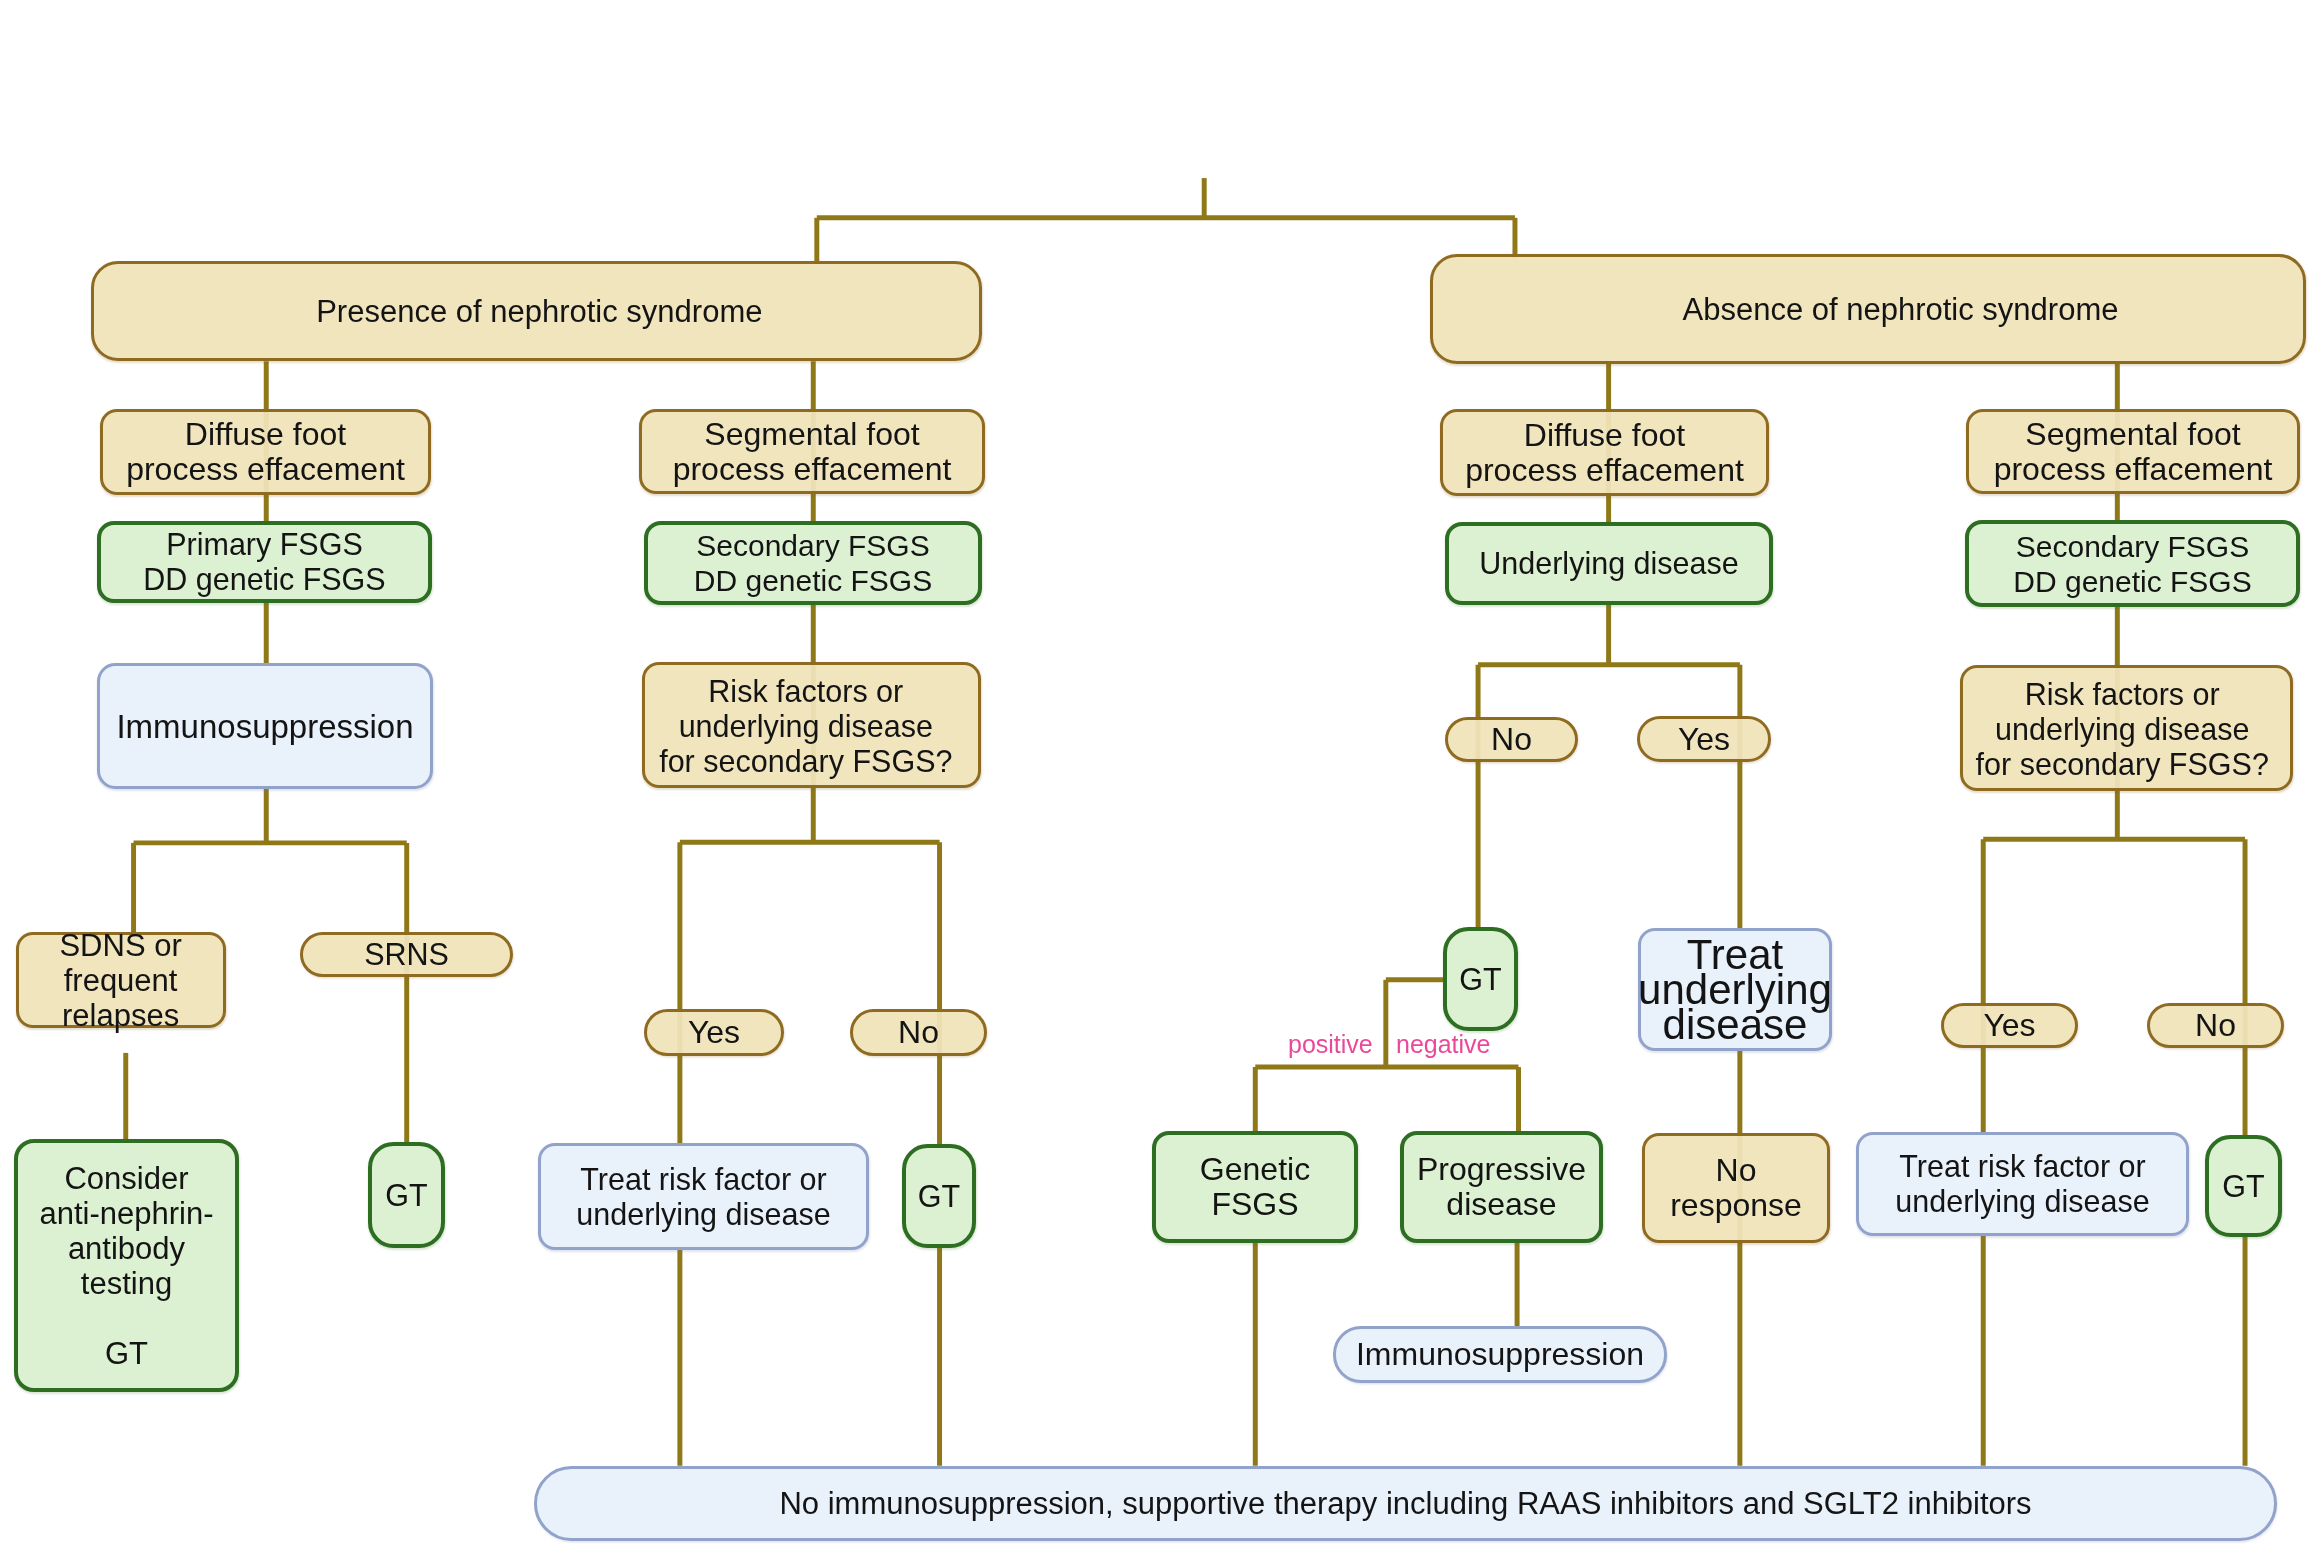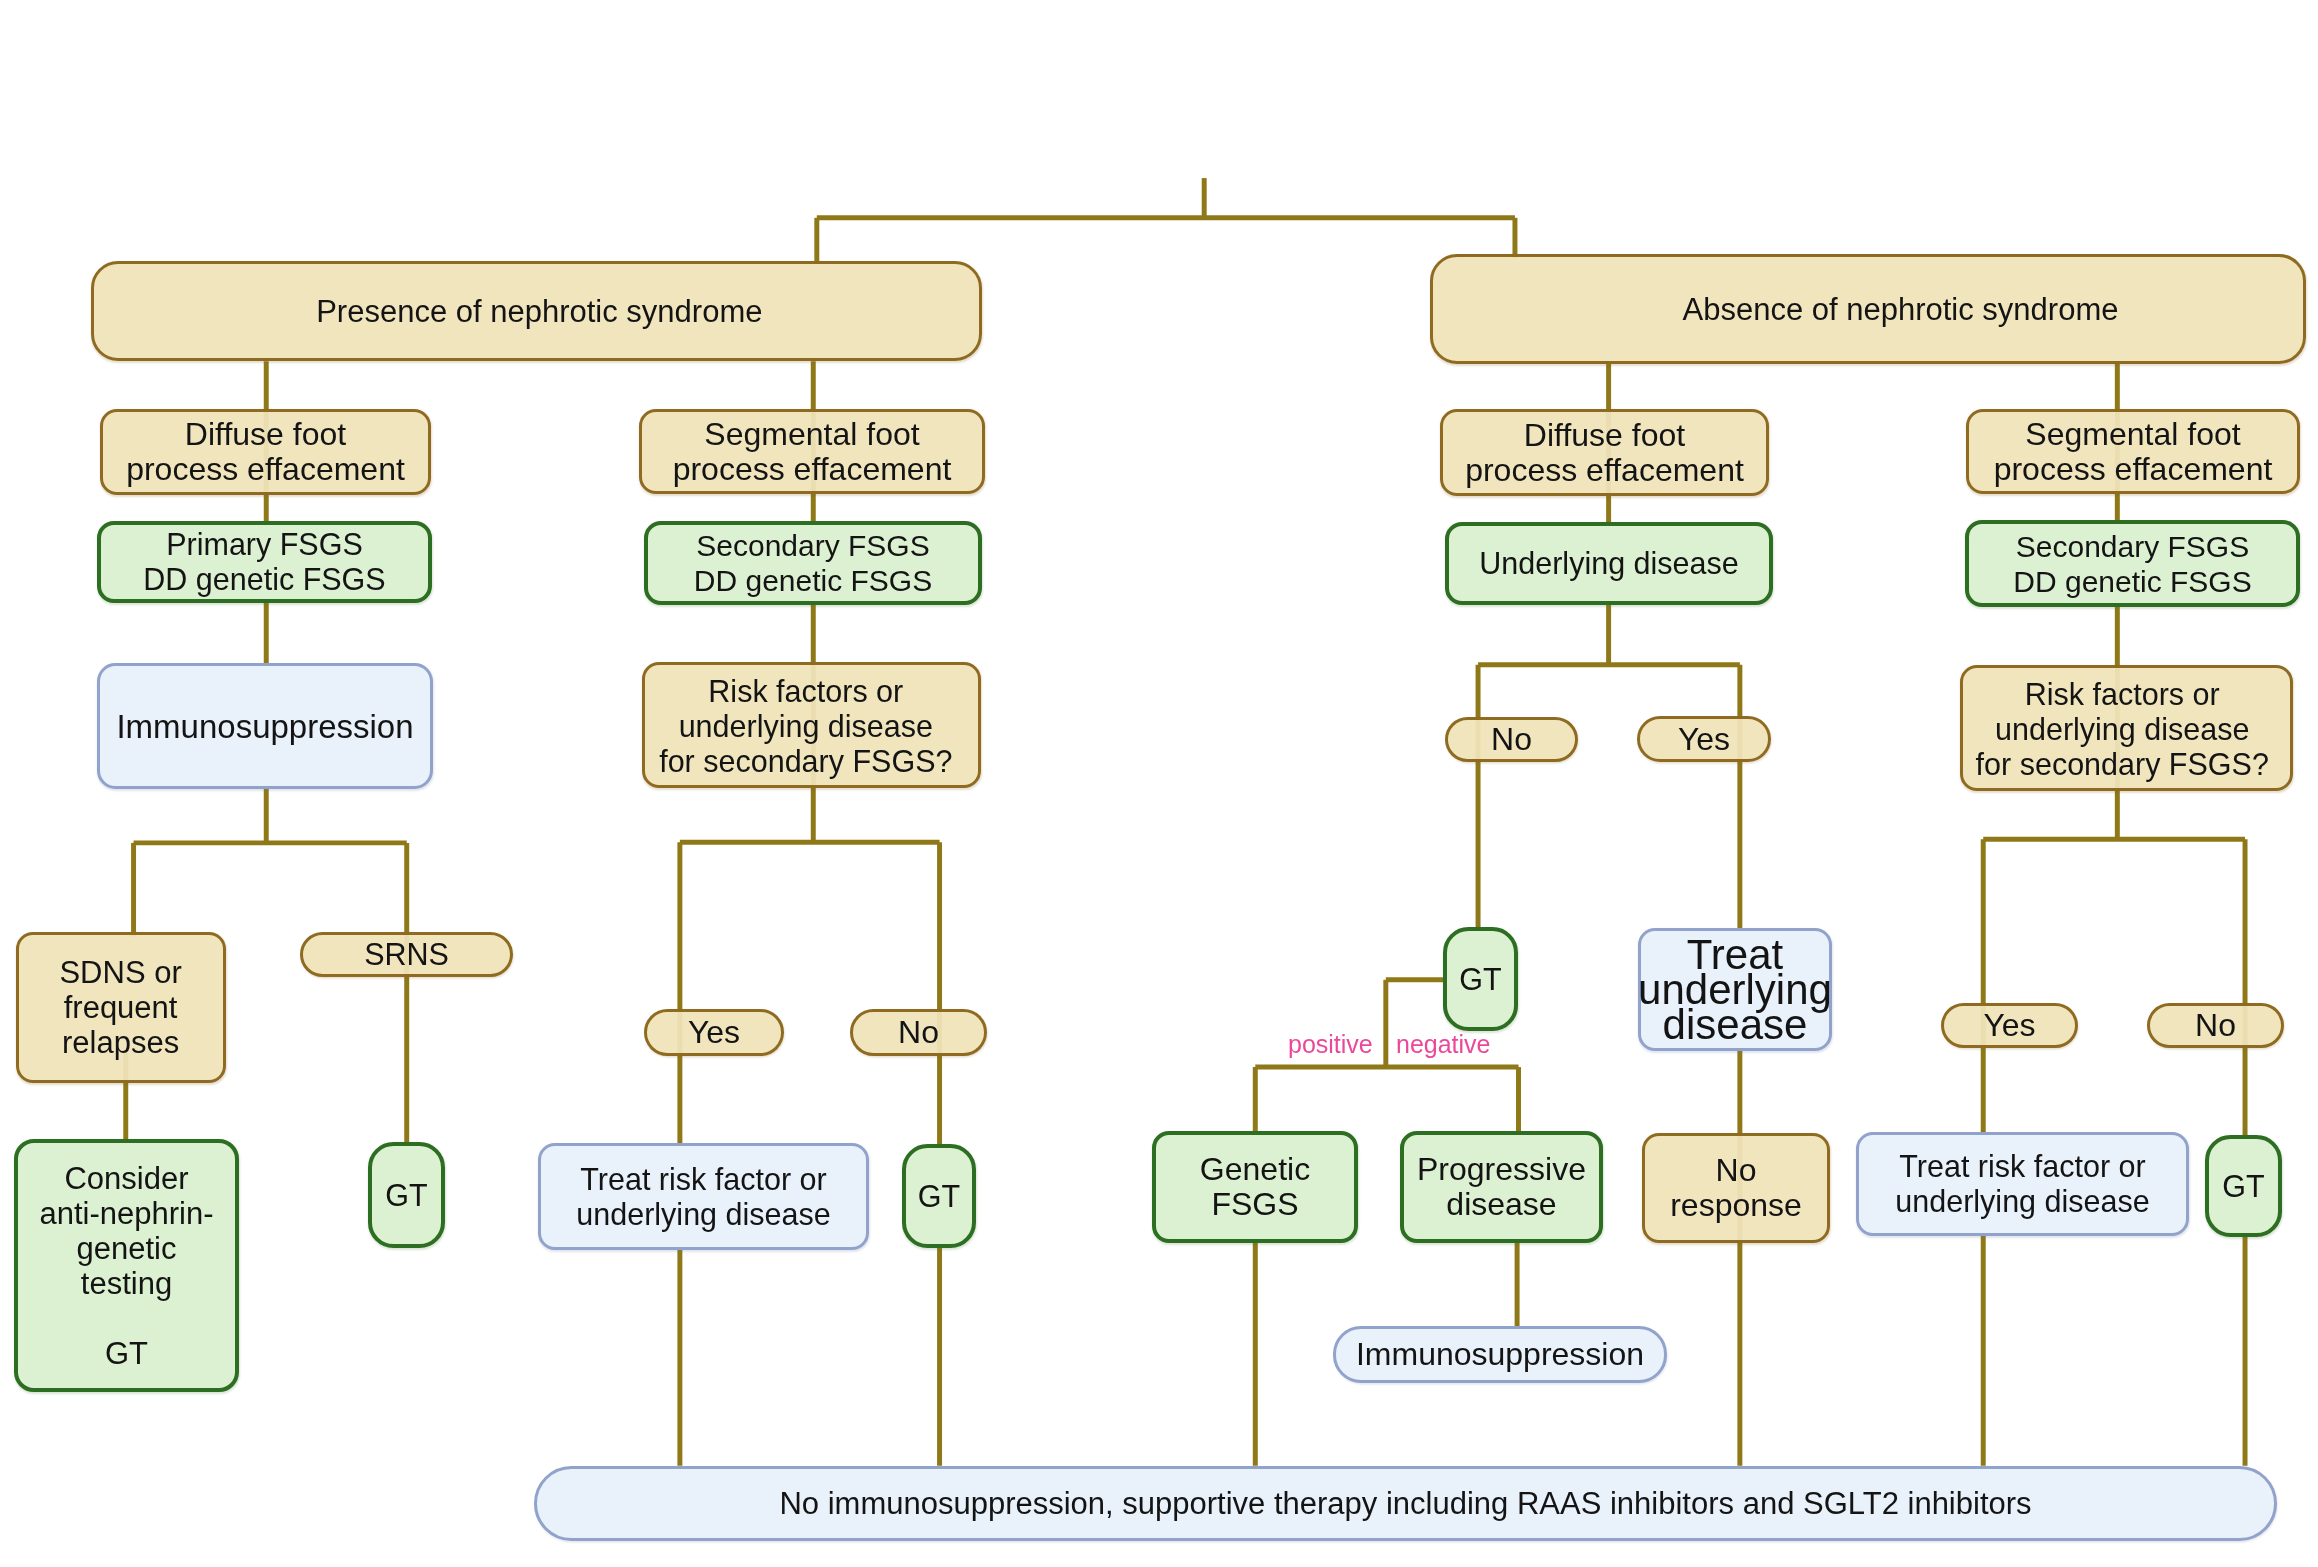--- a/index.html
+++ b/index.html
@@ -71,35 +71,35 @@
 DD genetic FSGS</span></div>
 <div class="node blue" style="left:97px;top:663px;width:336px;height:126px;font-size:33px;border-radius:18.4px;"><span class="lbl">Immunosuppression</span></div>
 <div class="node tan" style="left:642px;top:662px;width:339px;height:126px;font-size:30.5px;border-radius:17px;padding-right:11.4px;padding-top:2.8px;"><span class="lbl">Risk factors or
 underlying disease
 for secondary FSGS?</span></div>
 <div class="node tan" style="left:1960px;top:665px;width:333px;height:126px;font-size:30.5px;border-radius:17px;padding-right:8.5px;padding-top:2.8px;"><span class="lbl">Risk factors or
 underlying disease
 for secondary FSGS?</span></div>
 <div class="node tan" style="left:1445px;top:717px;width:133px;height:45px;font-size:32px;border-radius:23px;"><span class="lbl">No</span></div>
 <div class="node tan" style="left:1637px;top:716px;width:134px;height:46px;font-size:32px;border-radius:23px;"><span class="lbl">Yes</span></div>
-<div class="node tan" style="left:15.6px;top:932px;width:210px;height:151px;font-size:31px;border-radius:17px;"><span class="lbl">SDNS or
+<div class="node tan" style="left:15.6px;top:932px;width:210px;height:96px;font-size:31px;border-radius:17px;"><span class="lbl">SDNS or
 frequent
 relapses</span></div>
 <div class="node tan" style="left:300px;top:932px;width:213px;height:45px;font-size:30.5px;border-radius:23px;"><span class="lbl">SRNS</span></div>
 <div class="node tan" style="left:644px;top:1009px;width:140px;height:47px;font-size:32px;border-radius:23.4px;"><span class="lbl">Yes</span></div>
 <div class="node tan" style="left:850px;top:1009px;width:137px;height:47px;font-size:32px;border-radius:23.4px;"><span class="lbl">No</span></div>
 <div class="node green" style="left:1443px;top:927px;width:75px;height:104px;font-size:30.5px;border-radius:25.5px;"><span class="lbl">GT</span></div>
 <div class="node blue" style="left:1638px;top:928px;width:194px;height:123px;font-size:42px;border-radius:17px;"><span class="lbl">Treat
 underlying
 disease</span></div>
 <div class="node tan" style="left:1941px;top:1003px;width:137px;height:45px;font-size:32px;border-radius:23px;"><span class="lbl">Yes</span></div>
 <div class="node tan" style="left:2147px;top:1003px;width:137px;height:45px;font-size:32px;border-radius:23px;"><span class="lbl">No</span></div>
 <div class="node green" style="left:14px;top:1139px;width:225px;height:253px;font-size:31px;border-radius:20px;"><span class="lbl">Consider
 anti-nephrin-
-genetic
+antibody
 testing
 
 GT</span></div>
 <div class="node green" style="left:368px;top:1142px;width:77px;height:106px;font-size:30.5px;border-radius:25.5px;"><span class="lbl">GT</span></div>
 <div class="node blue" style="left:538px;top:1143px;width:331px;height:107px;font-size:30.5px;border-radius:17px;"><span class="lbl">Treat risk factor or
 underlying disease</span></div>
 <div class="node green" style="left:902px;top:1144px;width:74px;height:104px;font-size:30.5px;border-radius:25.5px;"><span class="lbl">GT</span></div>
 <div class="node green" style="left:1152px;top:1131px;width:206px;height:112px;font-size:32px;border-radius:17px;"><span class="lbl">Genetic
 FSGS</span></div>
 <div class="node green" style="left:1400px;top:1131px;width:203px;height:112px;font-size:32px;border-radius:17px;"><span class="lbl">Progressive

